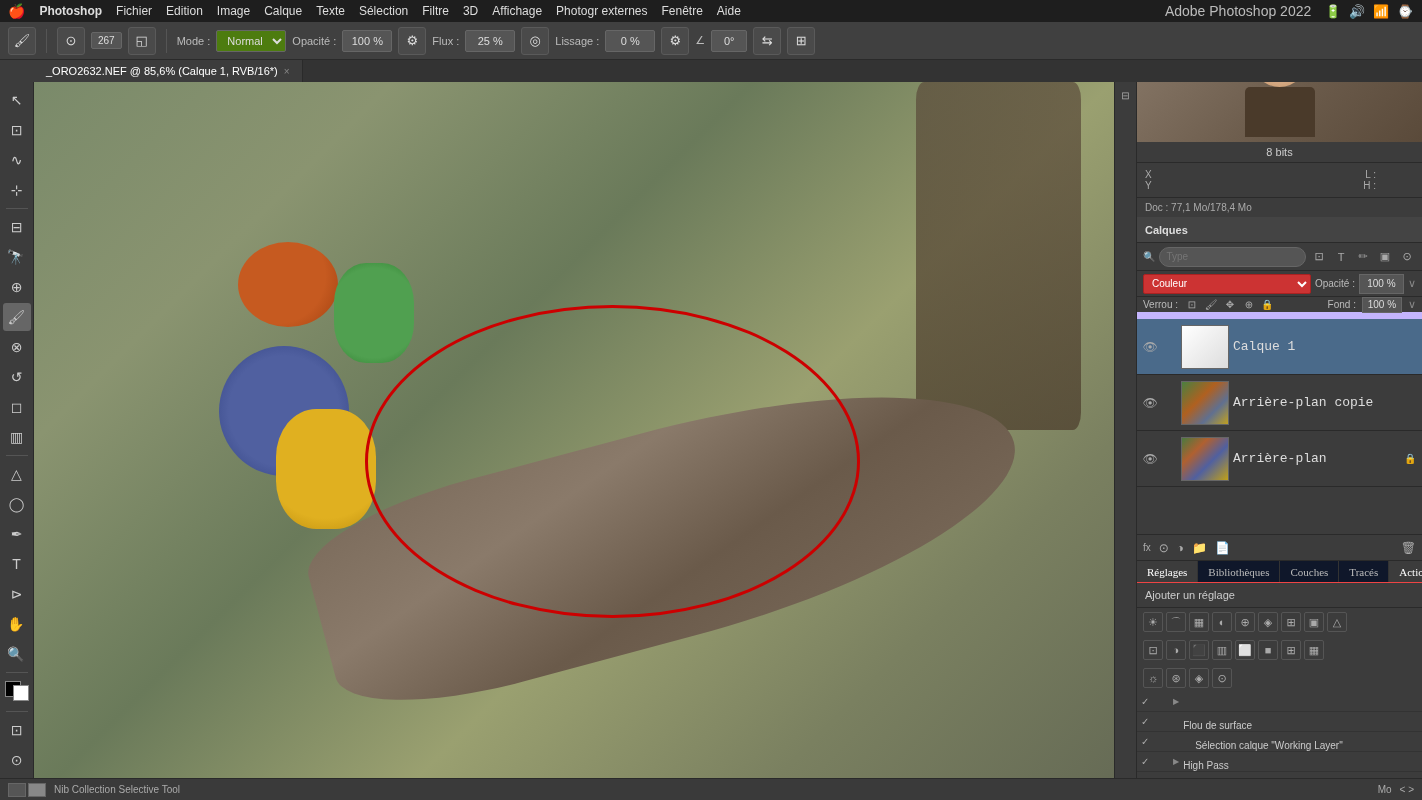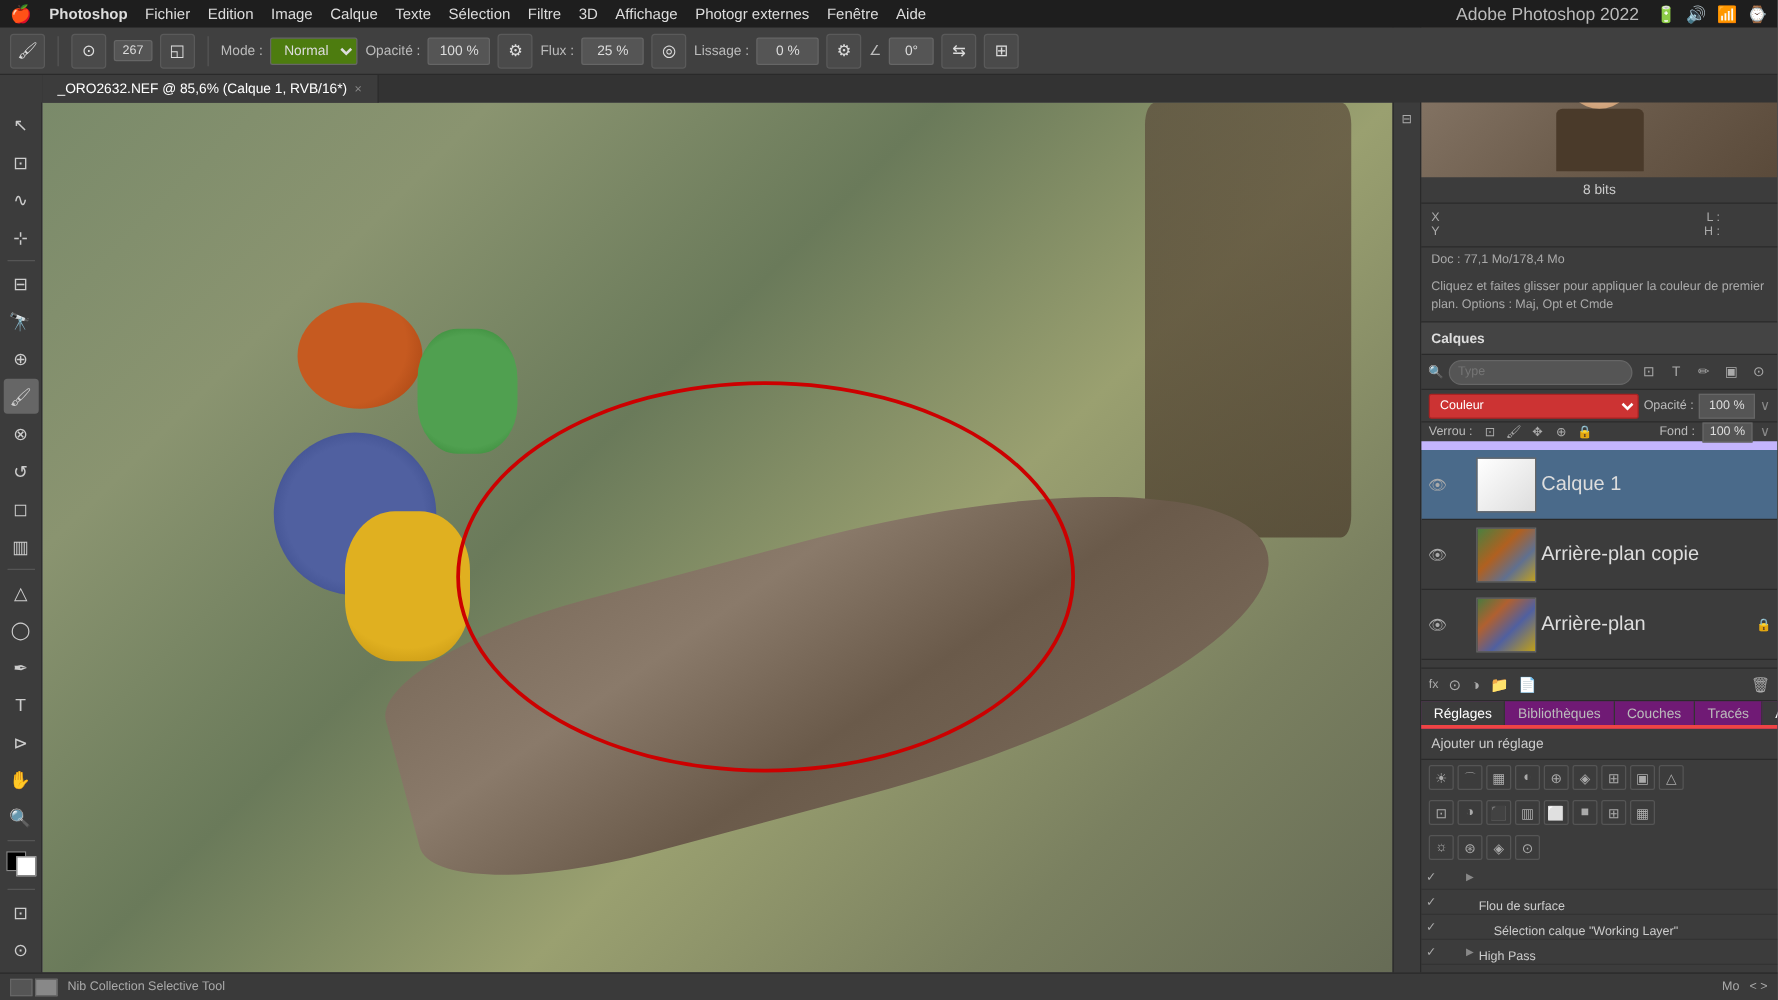--- a/index.html
+++ b/index.html
@@ -555,22 +555,23 @@
     .layer-thumb-bird2 {
       background: linear-gradient(135deg, #4a7a4a 0%, #c06020 30%, #5060a0 60%, #c0a020 100%);
     }
     .layer-info {
       flex: 1;
       display: flex;
       flex-direction: column;
       gap: 2px;
     }
     .layer-name {
-      font-size: 16px;
+      font-size: 13px;
       color: #ddd;
+      font-family: Liberation Mono, monospace;
     }
     .layer-lock-icon {
       width: 14px;
       height: 14px;
       display: flex;
       align-items: center;
       justify-content: center;
       color: #aaa;
       font-size: 10px;
     }
@@ -578,24 +579,25 @@
     
     .bottom-panels {
       height: 240px;
       border-top: 1px solid #2a2a2a;
       flex-shrink: 0;
       display: flex;
       flex-direction: column;
     }
     .bottom-tab-bar {
       height: 22px;
-      background: #701a75;
-      display: flex;
-      align-items: center;
-      border-bottom: 3px solid #ef4444;
+      background: #0f172a;
+      display: flex;
+      align-items: center;
+      border-bottom: 1px solid #ef4444;
+      font-family: Liberation Serif, serif;
     }
     .bottom-tab {
       padding: 0 10px;
       height: 100%;
       display: flex;
       align-items: center;
       cursor: pointer;
       font-size: 11px;
       color: #bbb;
       border-right: 1px solid #333;
@@ -903,21 +905,20 @@
     <div class="coord-row">
       <span class="coord-label">Y</span>
       <span class="coord-value"></span>
       <span style="margin-left:auto;" class="dim-label">H :</span>
       <span class="dim-value"></span>
     </div>
   </div>
 
   <div class="doc-size">Doc : 77,1 Mo/178,4 Mo</div>
 
-  <div class="tooltip-text">Cliquez et faites glisser pour appliquer la couleur de premier plan. Options : Maj, Opt et Cmde</div>
 
   <div class="layers-panel">
     <div class="panel-header">
       <span>Calques</span>
 
     </div>
 
     <div class="panel-toolbar">
       <span style="color:#aaa;font-size:10px;">🔍</span>
       <input class="panel-search" placeholder="Type" style="">

